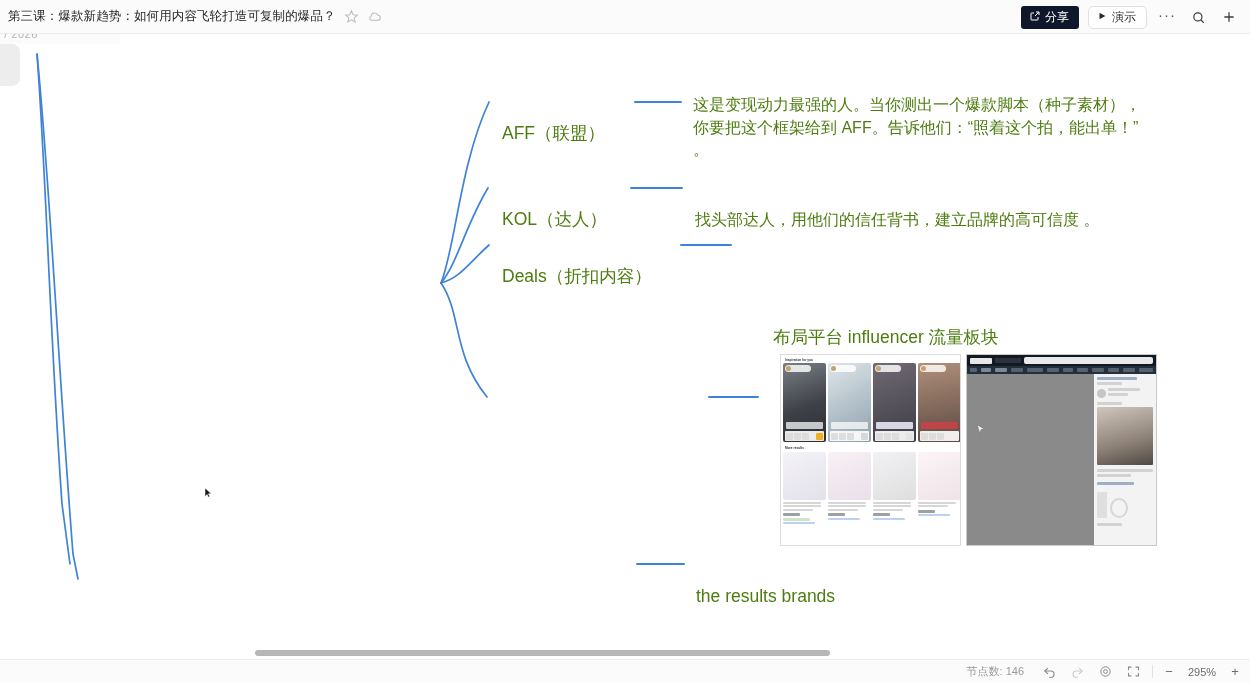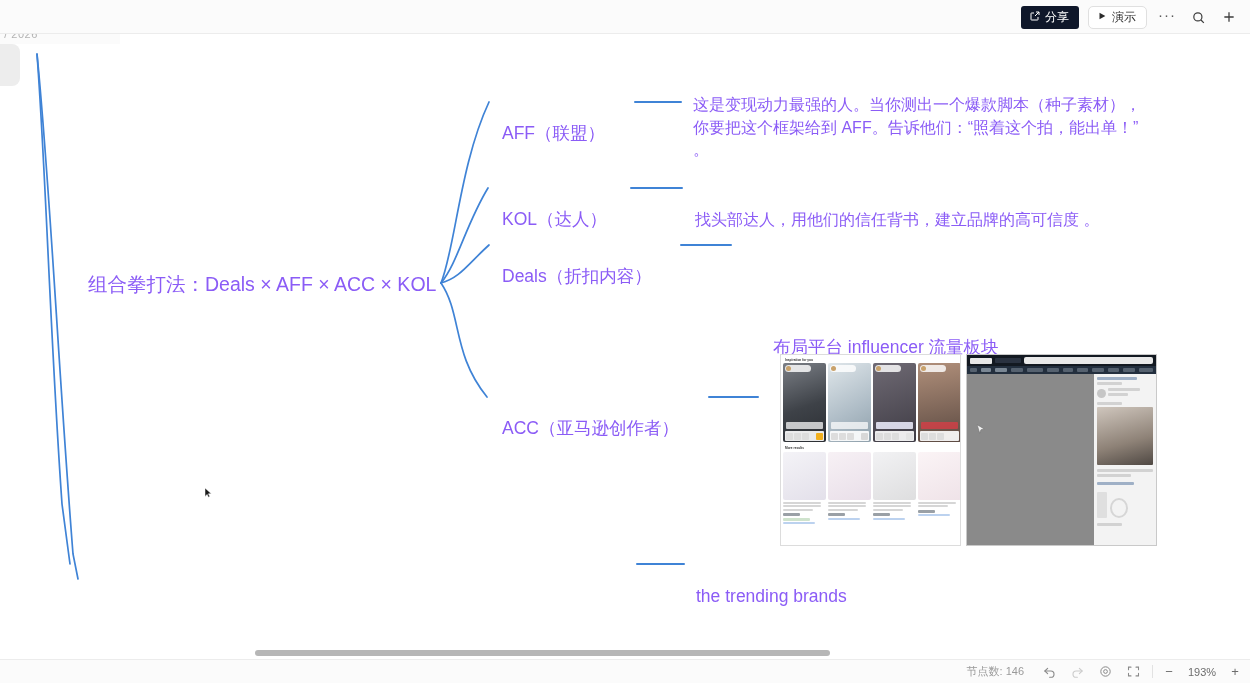--- a/index.html
+++ b/index.html
@@ -80,21 +80,21 @@
   .canvas {
     position: absolute; top: 34px; left: 0;
     width: 1250px; height: 625px;
     background: #ffffff;
     overflow: hidden;
   }
   svg.links { position: absolute; top: 0; left: 0; width: 1250px; height: 625px; }
 
   .node {
     position: absolute;
-    color: #8b5cf6;
+    color: #4d7c0f;
     white-space: pre;
     line-height: 1.42;
   }
   .node.big   { font-size: 19.5px; }
   .node.mid   { font-size: 17.5px; }
   .node.body  { font-size: 16px; }
 
   
   .shot {
     position: absolute;
@@ -186,20 +186,33 @@
   .hscroll-thumb { position:absolute; left:255px; bottom:27px; width:575px; height:6px;
                    background:#b6b6b6; border-radius:3px; cursor:pointer; }
 
   
   .cursor-arrow { position:absolute; left:203px; top:450px; width:12px; height:18px; z-index:30;}
 </style>
 </head>
 <body>
 
 <div class="titlebar">
+  <div class="title-left">
+    <span class="doc-title">第三课：爆款新趋势：如何用内容飞轮打造可复制的爆品？</span>
+    <span class="star-icon">
+      <svg viewBox="0 0 24 24" width="15" height="15" fill="none" stroke="#8a8a8a" stroke-width="1.7">
+        <polygon points="12,3 14.7,9.2 21.3,9.8 16.3,14.2 17.8,20.7 12,17.3 6.2,20.7 7.7,14.2 2.7,9.8 9.3,9.2"></polygon>
+      </svg>
+    </span>
+    <span class="cloud-icon">
+      <svg viewBox="0 0 24 24" width="15" height="15" fill="none" stroke="#8a8a8a" stroke-width="1.7">
+        <path d="M7 18h10a4 4 0 0 0 .4-8 5.5 5.5 0 0 0-10.6 1.2A3.6 3.6 0 0 0 7 18z"></path>
+      </svg>
+    </span>
+  </div>
 
   <div class="title-right">
     <button class="btn-share">
       <span>
         <svg viewBox="0 0 24 24" width="12" height="12" fill="none" stroke="#fff" stroke-width="2">
           <path d="M14 4h6v6"></path>
             <path d="M20 4l-8 8"></path>
           <path d="M18 14v5a1 1 0 0 1-1 1H5a1 1 0 0 1-1-1V7a1 1 0 0 1 1-1h5"></path>
         </svg>
       </span>
@@ -254,35 +267,33 @@
       <path d="M441 249 C 462 280, 452 320, 487 363"></path>
 
       <path d="M635 68 L 681 68" stroke-width="2"></path>
       <path d="M631 154 L 682 154" stroke-width="2"></path>
       <path d="M681 211 L 731 211" stroke-width="2"></path>
       <path d="M709 363 L 758 363" stroke-width="2"></path>
       <path d="M637 530 L 684 530" stroke-width="2"></path>
     </g>
   </svg>
 
-  <div class="node big" style="left:88px; top:237px;">组合拳打法：Deals × AFF × ACC × KOL</div>
 
   <div class="node mid" style="left:502px; top:87px;">AFF（联盟）</div>
   <div class="node body" style="left:693px; top:60px; width:548px;">这是变现动力最强的人。当你测出一个爆款脚本（种子素材），
 你要把这个框架给到 AFF。告诉他们：“照着这个拍，能出单！”
 。</div>
 
   <div class="node mid" style="left:502px; top:173px;">KOL（达人）</div>
   <div class="node body" style="left:695px; top:175px; width:500px;">找头部达人，用他们的信任背书，建立品牌的高可信度 。</div>
 
   <div class="node mid" style="left:502px; top:230px;">Deals（折扣内容）</div>
 
-  <div class="node mid" style="left:502px; top:382px;">ACC（亚马逊创作者）</div>
-
-  <div class="node mid" style="left:773px; top:301px;">布局平台 influencer 流量板块</div>
+
+  <div class="node mid" style="left:773px; top:291px;">布局平台 influencer 流量板块</div>
 
   <div class="shot shot1">
     <div class="hdr">Inspiration for you</div>
     <div class="vrow">
       <div class="vcard v1">
         <div class="ava"></div>
           <div class="cap"></div>
         <div class="bar">
             <i></i>
             <i></i>
@@ -400,21 +411,21 @@
         <div class="rl t" style="margin-top:5px;width:66%"></div>
         <div class="az-prod">
             <div class="u1"></div>
             <div class="u2"></div>
           </div>
         <div class="rl sm" style="margin-top:5px"></div>
       </div>
     </div>
   </div>
 
-  <div class="node mid" style="left:696px; top:550px;">the trending brands</div>
+  <div class="node mid" style="left:696px; top:550px;">the results brands</div>
 
   <div class="cursor-arrow">
     <svg viewBox="0 0 24 24" width="12" height="18" fill="#1b1b1b" stroke="#fff" stroke-width="1">
       <path d="M4 2l0 17 4.2-4.2 2.6 5.6 2.7-1.3-2.6-5.5 5.8-0.2z"></path>
     </svg>
   </div>
 </div>
 
 <div class="hscroll-track"></div>
 <div class="hscroll-thumb"></div>
@@ -442,15 +453,15 @@
   </div>
   <div class="bb-icon">
     <svg viewBox="0 0 24 24" width="15" height="15" fill="none" stroke="#8a8a8a" stroke-width="1.7" stroke-linecap="round">
       <path d="M4 9V5h4M20 9V5h-4M4 15v4h4M20 15v4h-4"></path>
     </svg>
   </div>
 
   <div class="divider"></div>
 
   <span class="zbtn">−</span>
-  <span class="zoomval">193%</span>
+  <span class="zoomval">295%</span>
   <span class="zbtn">+</span>
 </div>
 
 </body></html>

